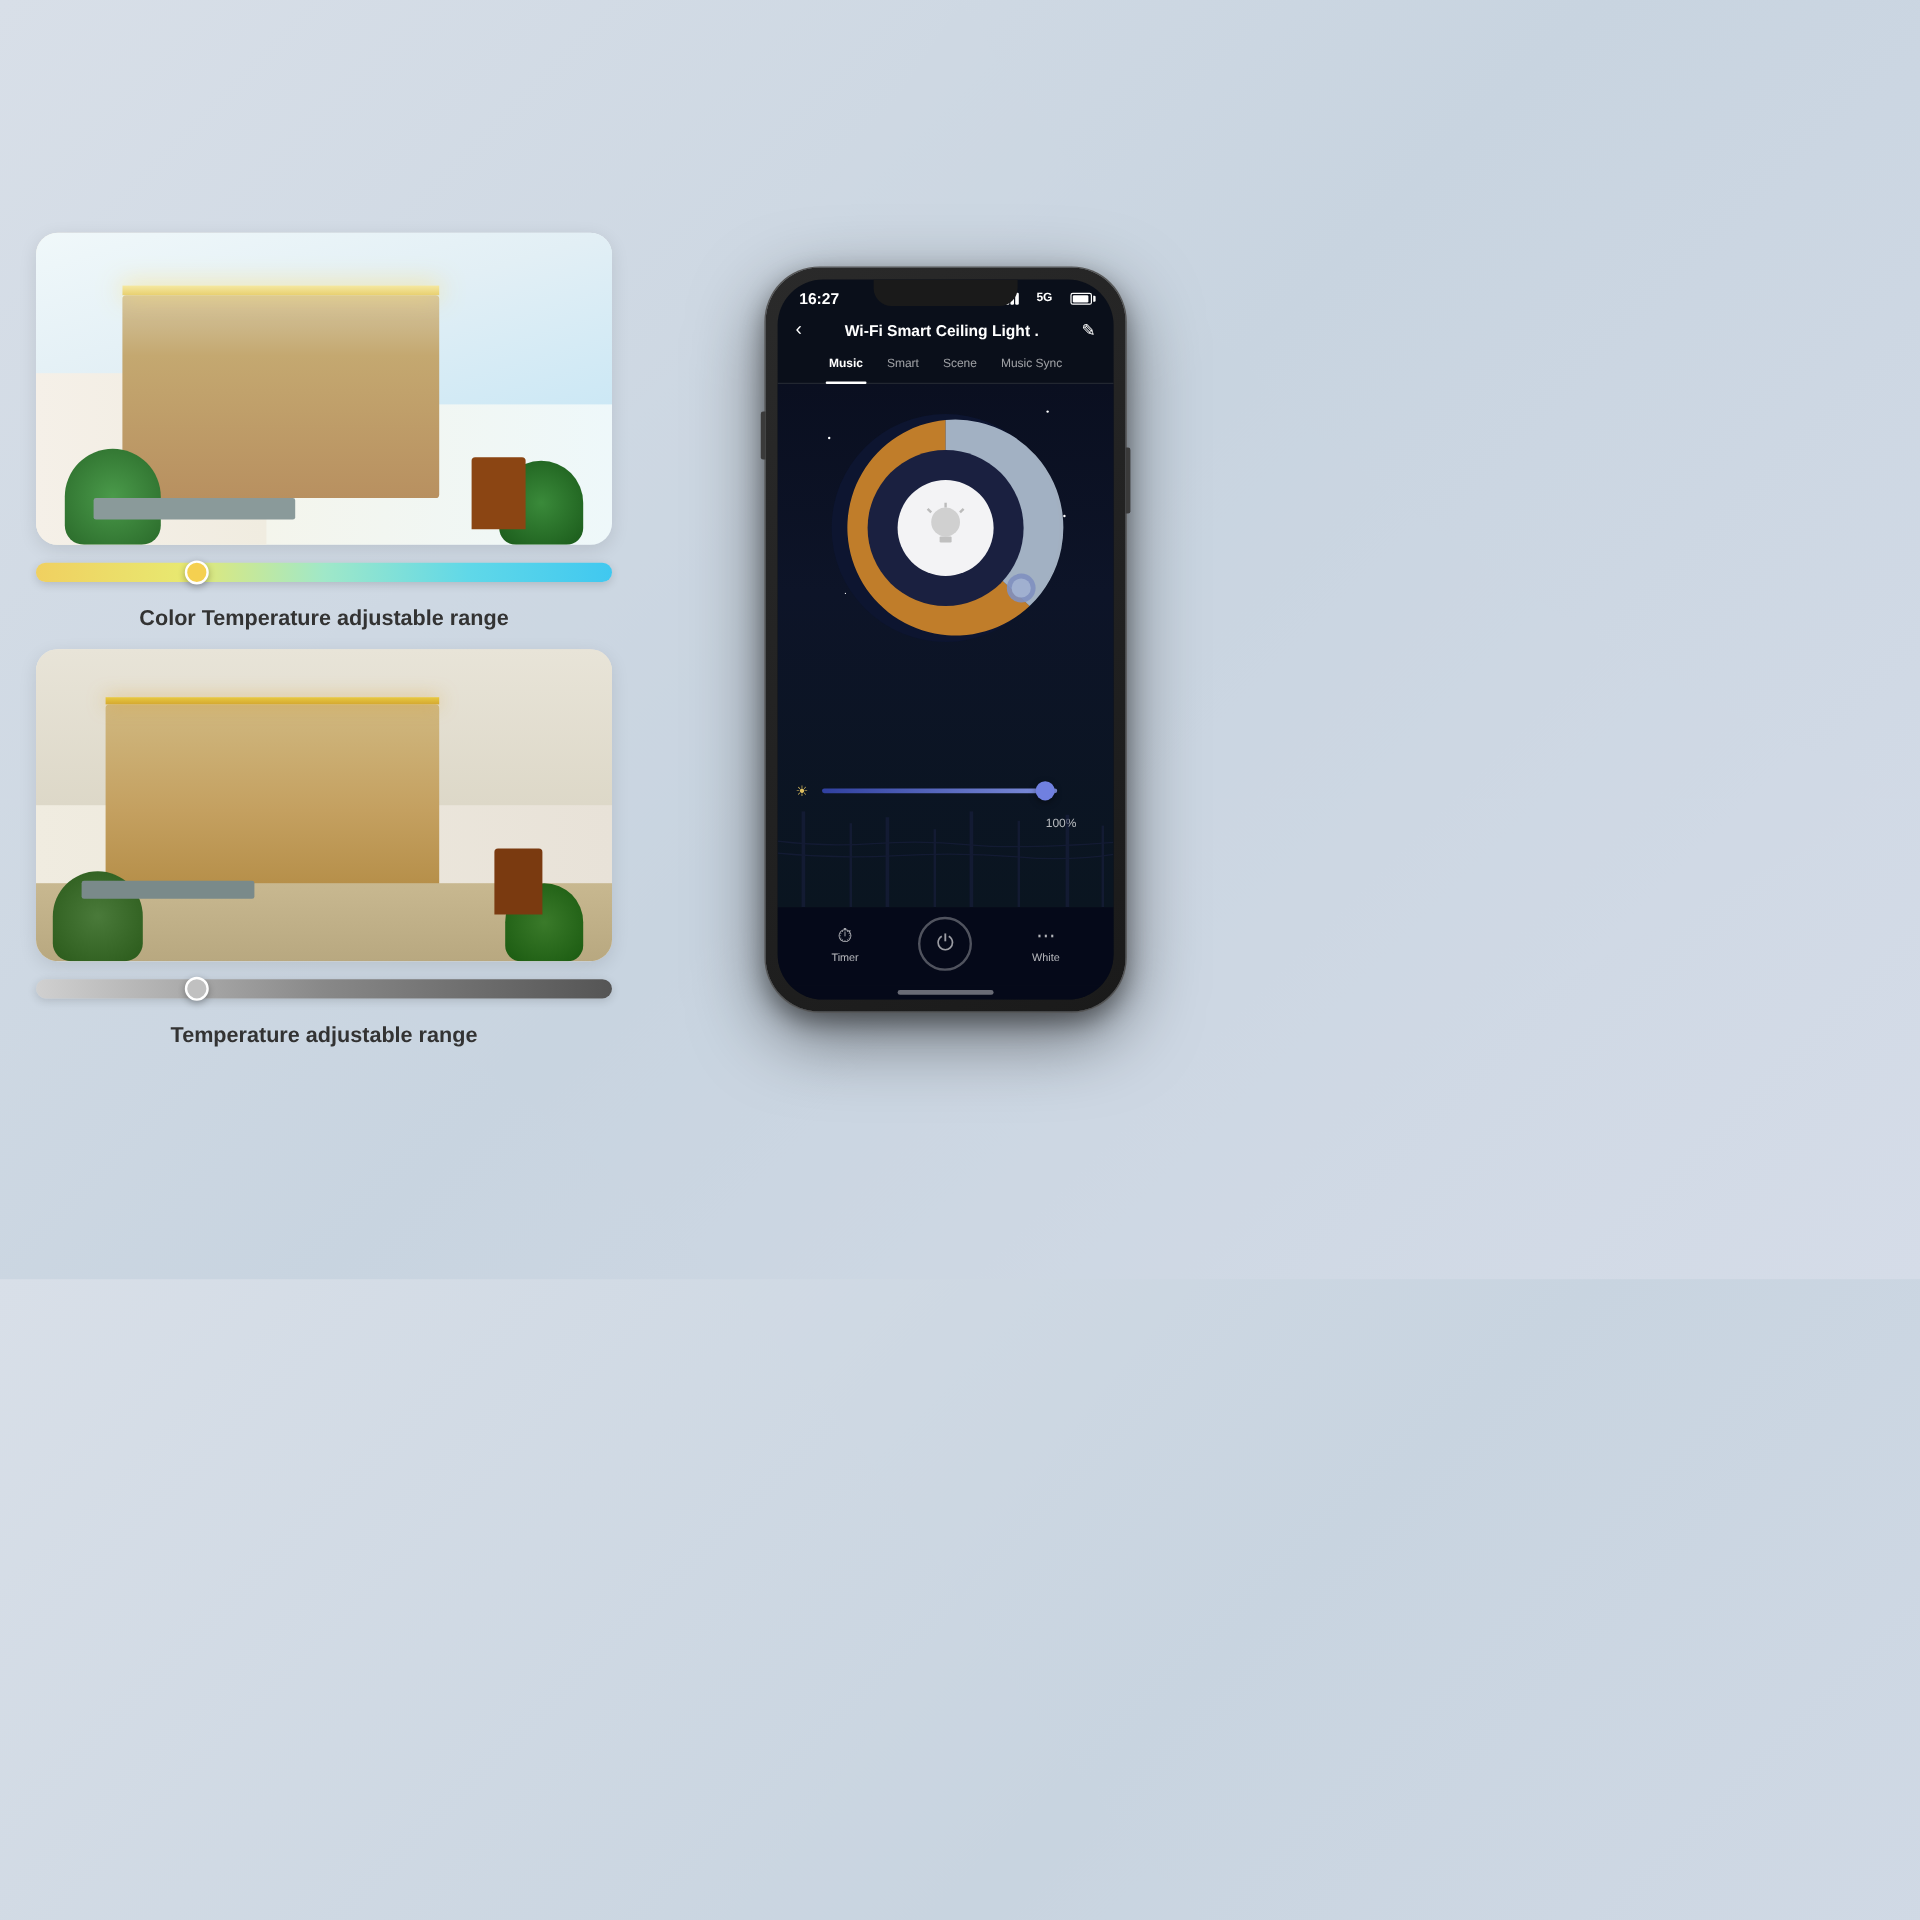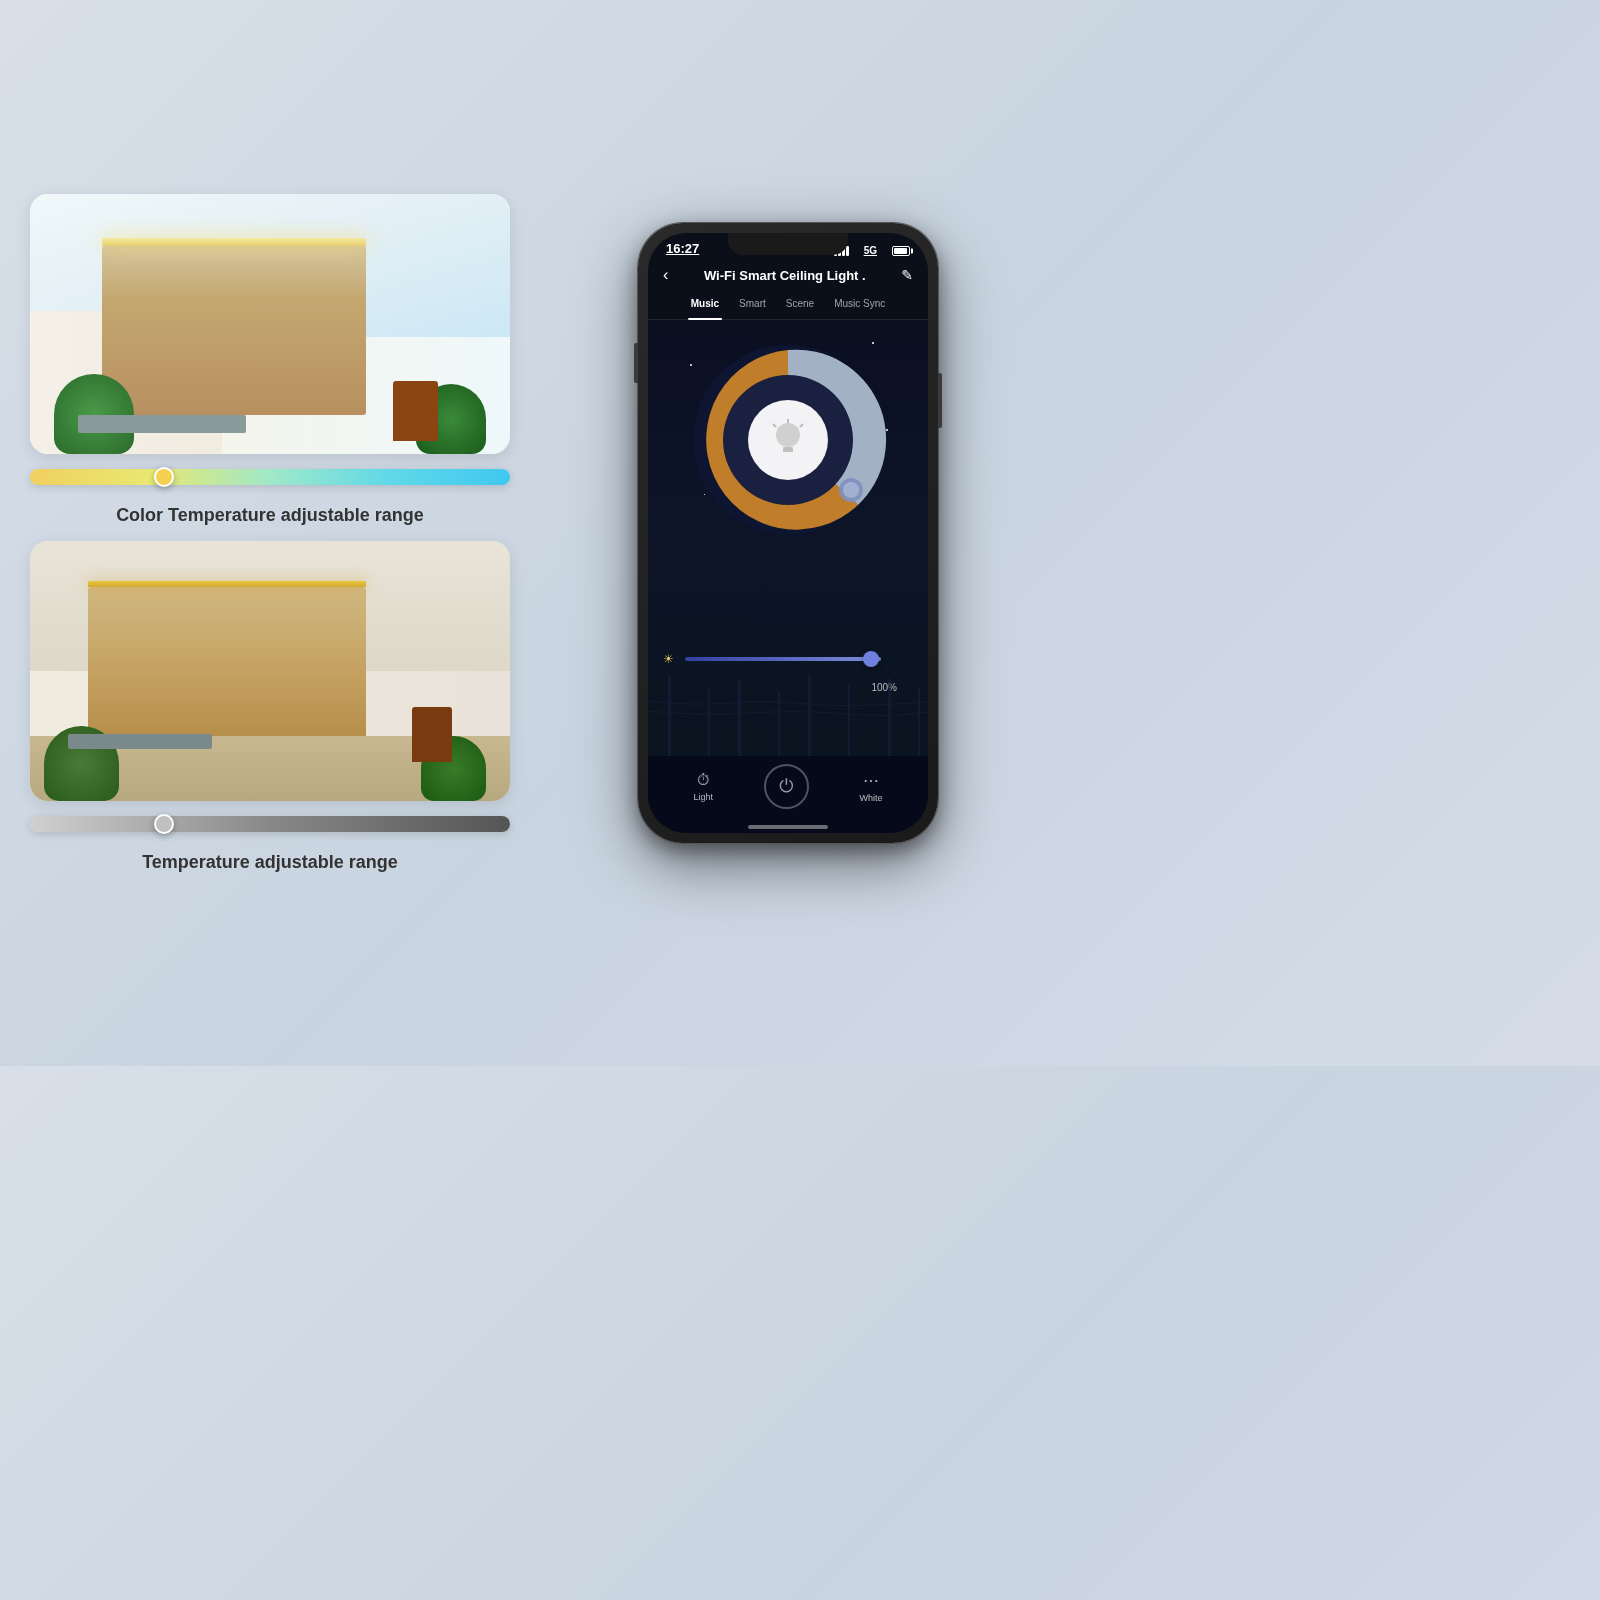--- a/index.html
+++ b/index.html
@@ -328,28 +328,27 @@
       height: 22px;
       background: #1a1a1a;
       border-radius: 0 0 15px 15px;
       z-index: 10;
     }
 
     
     .status-bar {
       display: flex;
       justify-content: space-between;
-      align-items: flex-end;
+      align-items: center;
       padding: 8px 18px 4px;
       font-size: 11px;
       font-weight: 600;
       color: white;
       position: relative;
       z-index: 5;
-      text-decoration: underline;
     }
 
     .status-time {
       font-size: 13px;
       font-weight: 700;
     }
 
     .status-icons {
       display: flex;
       align-items: center;
@@ -748,21 +747,21 @@
 
             <path d="M 0 25 Q 40 30 80 27 Q 120 24 160 28 Q 200 32 280 26" stroke="#1a2040" stroke-width="1" fill="none"></path>
             <path d="M 0 35 Q 50 40 100 37 Q 150 34 200 38 Q 240 42 280 36" stroke="#1a2040" stroke-width="1" fill="none"></path>
           </svg>
 
         </div>
 
         <div class="app-bottom">
           <div class="bottom-btn">
             <span style="font-size:16px;">⏱</span>
-            <span>Light</span>
+            <span>Timer</span>
           </div>
           <div class="power-btn-circle">
             <span>⏻</span>
           </div>
           <div class="bottom-btn">
             <span style="font-size:16px;">⋯</span>
             <span>White</span>
           </div>
         </div>
 

